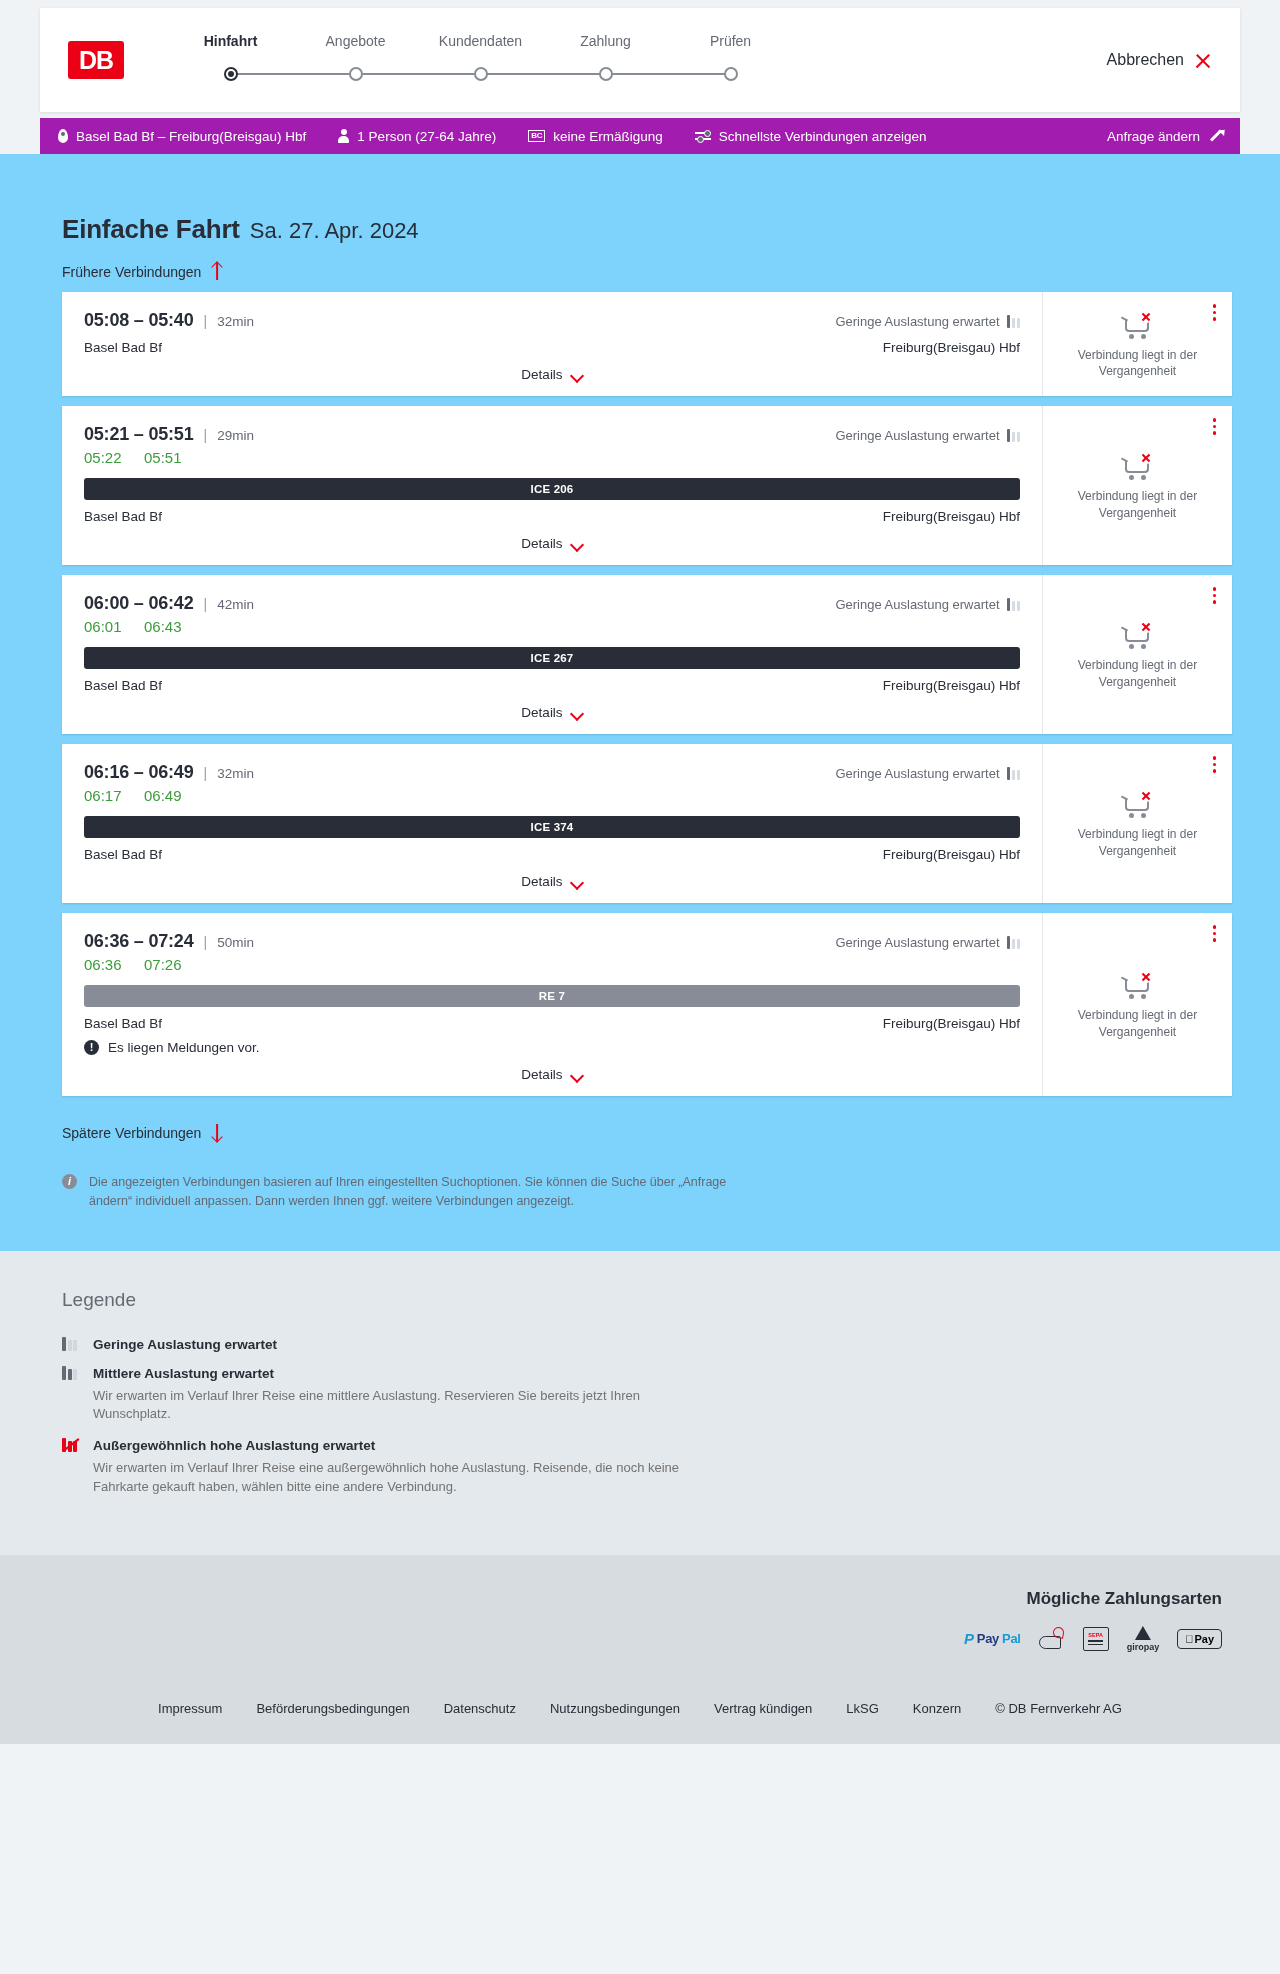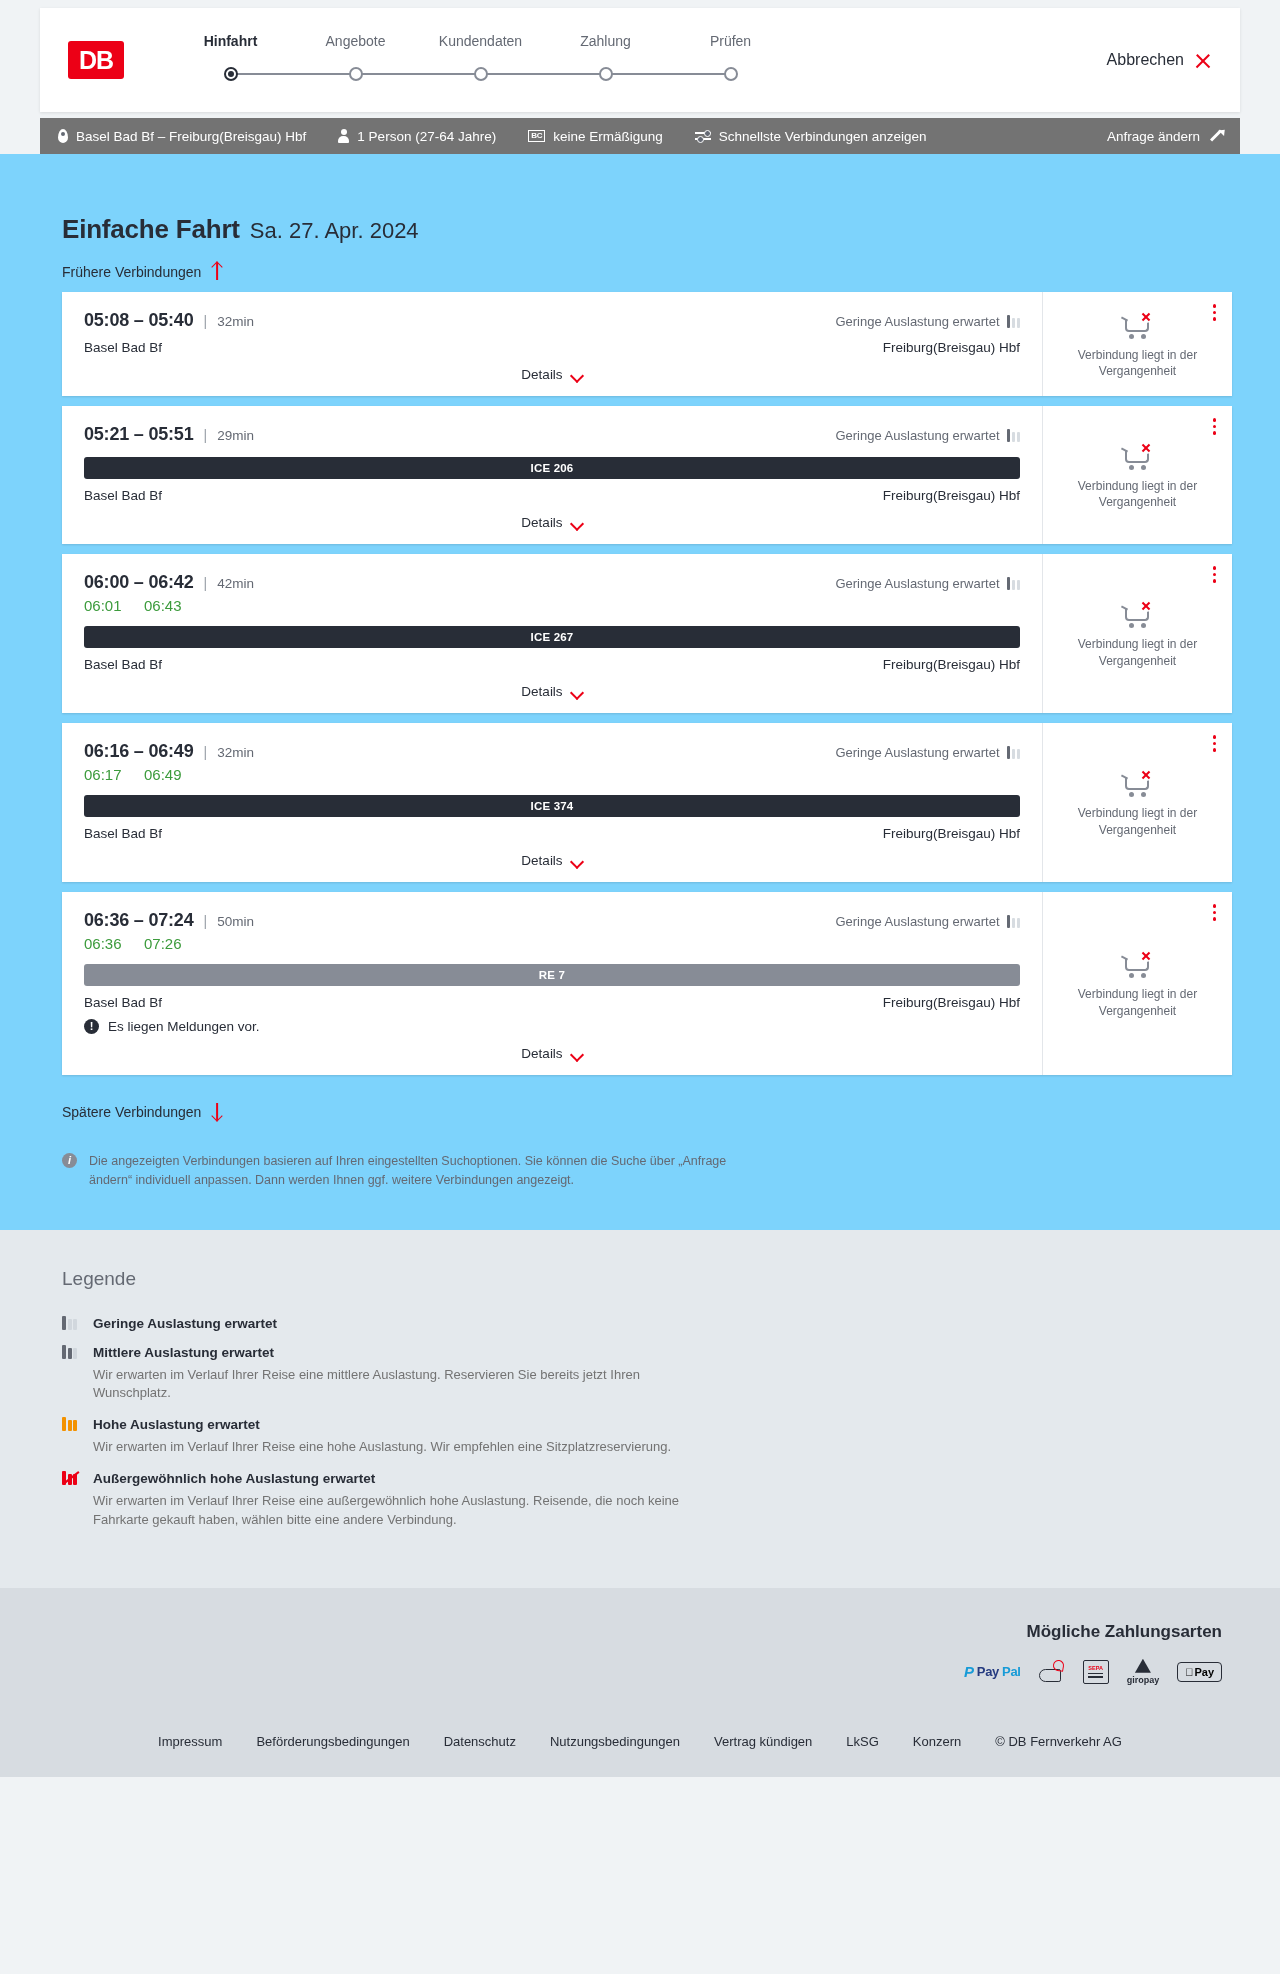--- a/index.html
+++ b/index.html
@@ -61,21 +61,21 @@
   .x-icon::before, .x-icon::after {
     content: ""; position: absolute; top: 50%; left: 0;
     width: 100%; height: 2.4px; background: #ec0016;
   }
   .x-icon::before { transform: rotate(45deg); }
   .x-icon::after { transform: rotate(-45deg); }
 
   
   .summary {
     margin: 6px 40px 0 40px;
-    background: #737373;
+    background: #a21caf;
     height: 36px;
     display: flex; align-items: center;
     padding: 0 18px;
     color: #fff; font-size: 13.5px;
   }
   .summary-item { display: flex; align-items: center; gap: 8px; margin-right: 32px; white-space: nowrap; }
   .summary-item.last { margin-left: auto; margin-right: 0; cursor: pointer; }
   .ico-pin { width: 10px; height: 14px; background: #fff; border-radius: 50% 50% 50% 50%/60% 60% 40% 40%; position: relative; }
   .ico-pin::after { content:""; position:absolute; left:50%; top:3px; width:4px; height:4px; background:#646973; border-radius:50%; transform:translateX(-50%); }
   .ico-person { width: 11px; height: 14px; position: relative; }
@@ -424,20 +424,24 @@
               <span class="duration">29min</span>
               <span class="occupancy">
                 <span>Geringe Auslastung erwartet</span>
                 <span class="occ-bars l1">
                   <b></b>
                   <b></b>
                   <b></b>
                 </span>
               </span>
             </div>
+            <div class="row2">
+              <span class="actual-time">05:22</span>
+              <span class="actual-time">05:51</span>
+            </div>
             <div class="train-bar ice">
               <span>ICE 206</span>
             </div>
             <div class="row3">
               <span>Basel Bad Bf</span>
               <span class="to">Freiburg(Breisgau) Hbf</span>
             </div>
             <div class="details">
               <span>Details</span>
               <span class="chev-down"></span>
@@ -633,31 +637,20 @@
         <div class="legend-item">
           <div class="legend-row">
             <span class="legend-icon l2">
               <b></b>
               <b></b>
               <b></b>
             </span>
             <span class="legend-title">Mittlere Auslastung erwartet</span>
           </div>
           <div class="legend-desc">Wir erwarten im Verlauf Ihrer Reise eine mittlere Auslastung. Reservieren Sie bereits jetzt Ihren Wunschplatz.</div>
-        </div>
-        <div class="legend-item">
-          <div class="legend-row">
-            <span class="legend-icon l3">
-              <b></b>
-              <b></b>
-              <b></b>
-            </span>
-            <span class="legend-title">Hohe Auslastung erwartet</span>
-          </div>
-          <div class="legend-desc">Wir erwarten im Verlauf Ihrer Reise eine hohe Auslastung. Wir empfehlen eine Sitzplatzreservierung.</div>
         </div>
         <div class="legend-item">
           <div class="legend-row">
             <span class="legend-icon l4">
               <b></b>
               <b></b>
               <b></b>
             </span>
             <span class="legend-title">Außergewöhnlich hohe Auslastung erwartet</span>
           </div>

